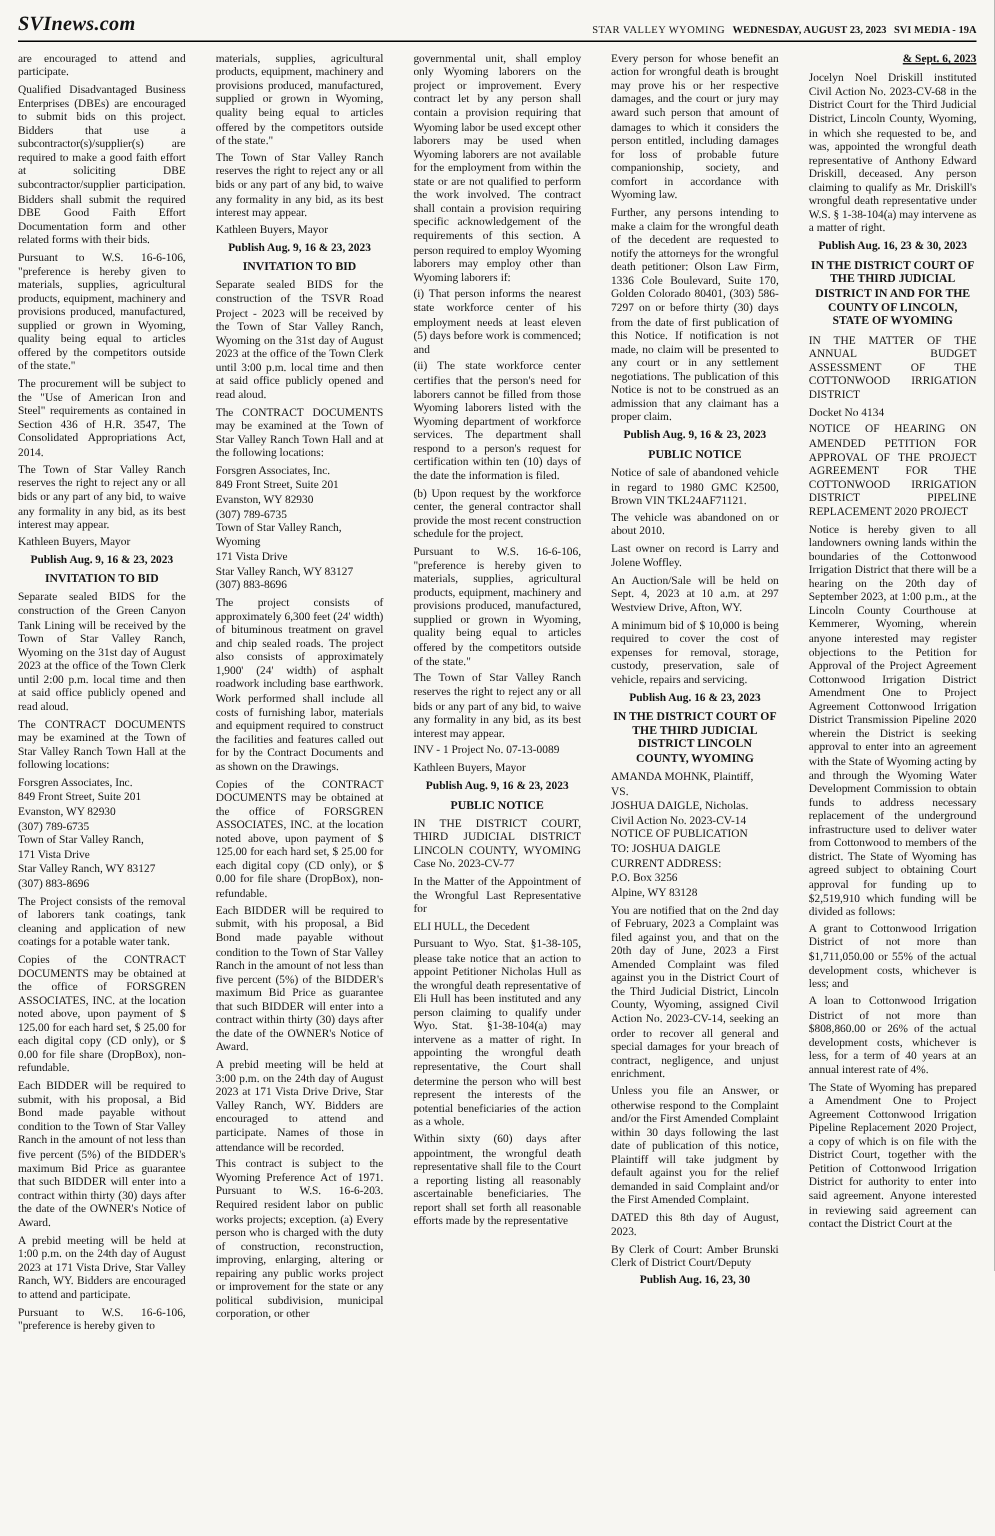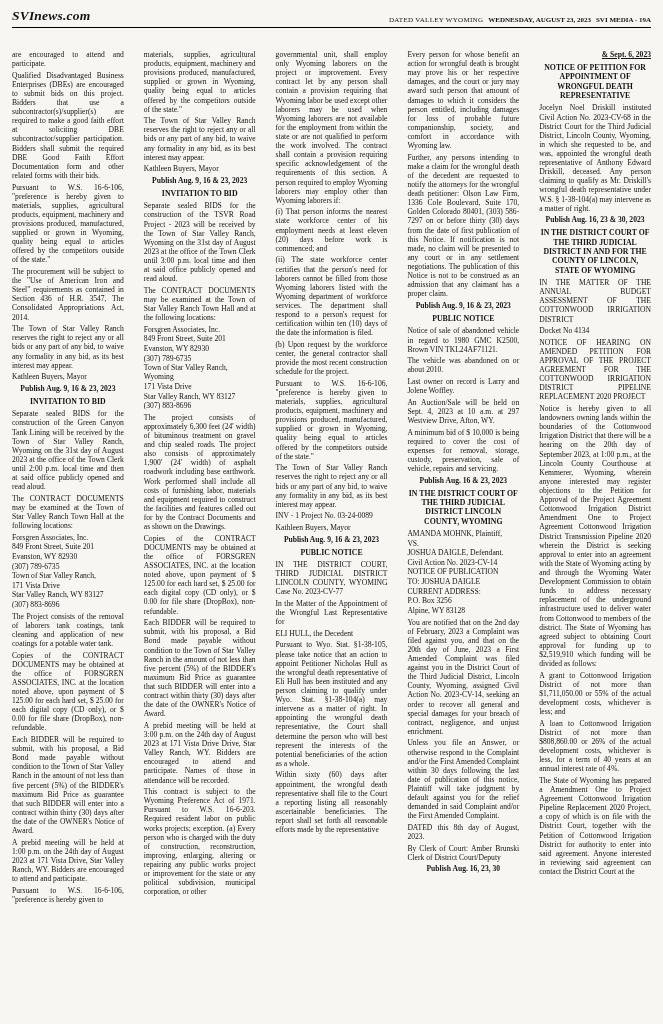--- a/index.html
+++ b/index.html
@@ -12,40 +12,40 @@
   header.masthead {
     display:flex; justify-content:space-between; align-items:flex-end;
     border-bottom:1.6px solid #000; padding-bottom:3px;
   }
   .site-title { font-weight:bold; font-size:13.5px; letter-spacing:.2px; font-style:italic; }
   .header-right { font-size:7px; display:flex; gap:5px; align-items:baseline; }
   .hr-loc { font-weight:normal; letter-spacing:.3px; }
   .hr-date { font-weight:bold; }
   .hr-media { font-weight:bold; }
   .columns {
-    margin-top:22px;
+    margin-top:6px;
     display:grid; grid-template-columns:repeat(5, 1fr); column-gap:20px;
   }
   .col { font-size:7.6px; line-height:1.2; }
   .col p { margin:0 0 2.5px 0; }
   .b-p { text-align:justify; hyphens:auto; -webkit-hyphens:auto; }
   .b-h { text-align:center; font-weight:bold; font-size:7.8px; margin:4px 0 3px 0 !important; }
   .b-pub { font-weight:bold; text-align:center; margin:1px 0 4px 0 !important; }
   .b-pubr { font-weight:bold; text-align:right; margin:0 0 4px 0 !important;text-decoration:underline; }
   .b-line { text-align:left; margin:0 0 0.5px 0; }
   .addr-block { margin:0 0 2.5px 0; }
 </style>
 </head>
 <body>
 
 <div class="page">
   <header class="masthead">
     <span class="site-title">SVInews.com</span>
     <div class="header-right">
-      <span class="hr-loc">DATED VALLEY WYOMING</span>
+      <span class="hr-loc">STAR VALLEY WYOMING</span>
       <span class="hr-date">WEDNESDAY, AUGUST 23, 2023</span>
       <span class="hr-media">SVI MEDIA - 19A</span>
     </div>
   </header>
   <main id="columns" class="columns">
       <div class="col">
         <p class="b-p">are encouraged to attend and participate.</p>
         <p class="b-p">Qualified Disadvantaged Business Enterprises (DBEs) are encouraged to submit bids on this project. Bidders that use a subcontractor(s)/supplier(s) are required to make a good faith effort at soliciting DBE subcontractor/supplier participation. Bidders shall submit the required DBE Good Faith Effort Documentation form and other related forms with their bids.</p>
         <p class="b-p">Pursuant to W.S. 16-6-106, "preference is hereby given to materials, supplies, agricultural products, equipment, machinery and provisions produced, manufactured, supplied or grown in Wyoming, quality being equal to articles offered by the competitors outside of the state."</p>
         <p class="b-p">The procurement will be subject to the "Use of American Iron and Steel" requirements as contained in Section 436 of H.R. 3547, The Consolidated Appropriations Act, 2014.</p>
@@ -90,26 +90,26 @@
           <div class="b-line">(307) 883-8696</div>
         </div>
         <p class="b-p">The project consists of approximately 6,300 feet (24' width) of bituminous treatment on gravel and chip sealed roads. The project also consists of approximately 1,900' (24' width) of asphalt roadwork including base earthwork. Work performed shall include all costs of furnishing labor, materials and equipment required to construct the facilities and features called out for by the Contract Documents and as shown on the Drawings.</p>
         <p class="b-p">Copies of the CONTRACT DOCUMENTS may be obtained at the office of FORSGREN ASSOCIATES, INC. at the location noted above, upon payment of $ 125.00 for each hard set, $ 25.00 for each digital copy (CD only), or $ 0.00 for file share (DropBox), non-refundable.</p>
         <p class="b-p">Each BIDDER will be required to submit, with his proposal, a Bid Bond made payable without condition to the Town of Star Valley Ranch in the amount of not less than five percent (5%) of the BIDDER's maximum Bid Price as guarantee that such BIDDER will enter into a contract within thirty (30) days after the date of the OWNER's Notice of Award.</p>
         <p class="b-p">A prebid meeting will be held at 3:00 p.m. on the 24th day of August 2023 at 171 Vista Drive Drive, Star Valley Ranch, WY. Bidders are encouraged to attend and participate. Names of those in attendance will be recorded.</p>
         <p class="b-p">This contract is subject to the Wyoming Preference Act of 1971. Pursuant to W.S. 16-6-203. Required resident labor on public works projects; exception. (a) Every person who is charged with the duty of construction, reconstruction, improving, enlarging, altering or repairing any public works project or improvement for the state or any political subdivision, municipal corporation, or other</p>
       </div>
       <div class="col">
         <p class="b-p">governmental unit, shall employ only Wyoming laborers on the project or improvement. Every contract let by any person shall contain a provision requiring that Wyoming labor be used except other laborers may be used when Wyoming laborers are not available for the employment from within the state or are not qualified to perform the work involved. The contract shall contain a provision requiring specific acknowledgement of the requirements of this section. A person required to employ Wyoming laborers may employ other than Wyoming laborers if:</p>
-        <p class="b-p">(i) That person informs the nearest state workforce center of his employment needs at least eleven (20) days before work is commenced; and</p>
+        <p class="b-p">(i) That person informs the nearest state workforce center of his employment needs at least eleven (5) days before work is commenced; and</p>
         <p class="b-p">(ii) The state workforce center certifies that the person's need for laborers cannot be filled from those Wyoming laborers listed with the Wyoming department of workforce services. The department shall respond to a person's request for certification within ten (10) days of the date the information is filed.</p>
         <p class="b-p">(b) Upon request by the workforce center, the general contractor shall provide the most recent construction schedule for the project.</p>
         <p class="b-p">Pursuant to W.S. 16-6-106, "preference is hereby given to materials, supplies, agricultural products, equipment, machinery and provisions produced, manufactured, supplied or grown in Wyoming, quality being equal to articles offered by the competitors outside of the state."</p>
         <p class="b-p">The Town of Star Valley Ranch reserves the right to reject any or all bids or any part of any bid, to waive any formality in any bid, as its best interest may appear.</p>
-        <p class="b-line">INV - 1 Project No. 03-24-0089</p>
+        <p class="b-line">INV - 1 Project No. 07-13-0089</p>
         <p class="b-line">Kathleen Buyers, Mayor</p>
         <p class="b-pub">Publish Aug. 9, 16 &amp; 23, 2023</p>
         <p class="b-h">PUBLIC NOTICE</p>
         <p class="b-p">IN THE DISTRICT COURT, THIRD JUDICIAL DISTRICT LINCOLN COUNTY, WYOMING Case No. 2023-CV-77</p>
         <p class="b-p">In the Matter of the Appointment of the Wrongful Last Representative for</p>
         <p class="b-line">ELI HULL, the Decedent</p>
         <p class="b-p">Pursuant to Wyo. Stat. §1-38-105, please take notice that an action to appoint Petitioner Nicholas Hull as the wrongful death representative of Eli Hull has been instituted and any person claiming to qualify under Wyo. Stat. §1-38-104(a) may intervene as a matter of right. In appointing the wrongful death representative, the Court shall determine the person who will best represent the interests of the potential beneficiaries of the action as a whole.</p>
         <p class="b-p">Within sixty (60) days after appointment, the wrongful death representative shall file to the Court a reporting listing all reasonably ascertainable beneficiaries. The report shall set forth all reasonable efforts made by the representative</p>
       </div>
       <div class="col">
@@ -120,37 +120,36 @@
         <p class="b-p">Notice of sale of abandoned vehicle in regard to 1980 GMC K2500, Brown VIN TKL24AF71121.</p>
         <p class="b-p">The vehicle was abandoned on or about 2010.</p>
         <p class="b-p">Last owner on record is Larry and Jolene Woffley.</p>
         <p class="b-p">An Auction/Sale will be held on Sept. 4, 2023 at 10 a.m. at 297 Westview Drive, Afton, WY.</p>
         <p class="b-p">A minimum bid of $ 10,000 is being required to cover the cost of expenses for removal, storage, custody, preservation, sale of vehicle, repairs and servicing.</p>
         <p class="b-pub">Publish Aug. 16 &amp; 23, 2023</p>
         <p class="b-h">IN THE DISTRICT COURT OF THE THIRD JUDICIAL DISTRICT LINCOLN COUNTY, WYOMING</p>
         <div class="addr-block">
           <div class="b-line">AMANDA MOHNK, Plaintiff,</div>
           <div class="b-line">VS.</div>
-          <div class="b-line">JOSHUA DAIGLE, Defendant.</div>
+          <div class="b-line">JOSHUA DAIGLE, Nicholas.</div>
           <div class="b-line">Civil Action No. 2023-CV-14</div>
           <div class="b-line">NOTICE OF PUBLICATION</div>
           <div class="b-line">TO: JOSHUA DAIGLE</div>
           <div class="b-line">CURRENT ADDRESS:</div>
           <div class="b-line">P.O. Box 3256</div>
           <div class="b-line">Alpine, WY 83128</div>
         </div>
         <p class="b-p">You are notified that on the 2nd day of February, 2023 a Complaint was filed against you, and that on the 20th day of June, 2023 a First Amended Complaint was filed against you in the District Court of the Third Judicial District, Lincoln County, Wyoming, assigned Civil Action No. 2023-CV-14, seeking an order to recover all general and special damages for your breach of contract, negligence, and unjust enrichment.</p>
         <p class="b-p">Unless you file an Answer, or otherwise respond to the Complaint and/or the First Amended Complaint within 30 days following the last date of publication of this notice, Plaintiff will take judgment by default against you for the relief demanded in said Complaint and/or the First Amended Complaint.</p>
         <p class="b-p">DATED this 8th day of August, 2023.</p>
         <p class="b-p">By Clerk of Court: Amber Brunski Clerk of District Court/Deputy</p>
         <p class="b-pub">Publish Aug. 16, 23, 30</p>
       </div>
       <div class="col">
         <p class="b-pubr">&amp; Sept. 6, 2023</p>
-        <p class="b-h">NOTICE OF PETITION FOR APPOINTMENT OF WRONGFUL DEATH REPRESENTATIVE</p>
         <p class="b-p">Jocelyn Noel Driskill instituted Civil Action No. 2023-CV-68 in the District Court for the Third Judicial District, Lincoln County, Wyoming, in which she requested to be, and was, appointed the wrongful death representative of Anthony Edward Driskill, deceased. Any person claiming to qualify as Mr. Driskill's wrongful death representative under W.S. § 1-38-104(a) may intervene as a matter of right.</p>
         <p class="b-pub">Publish Aug. 16, 23 &amp; 30, 2023</p>
         <p class="b-h">IN THE DISTRICT COURT OF THE THIRD JUDICIAL DISTRICT IN AND FOR THE COUNTY OF LINCOLN, STATE OF WYOMING</p>
         <p class="b-p">IN THE MATTER OF THE ANNUAL BUDGET ASSESSMENT OF THE COTTONWOOD IRRIGATION DISTRICT</p>
         <p class="b-line">Docket No 4134</p>
         <p class="b-p">NOTICE OF HEARING ON AMENDED PETITION FOR APPROVAL OF THE PROJECT AGREEMENT FOR THE COTTONWOOD IRRIGATION DISTRICT PIPELINE REPLACEMENT 2020 PROJECT</p>
         <p class="b-p">Notice is hereby given to all landowners owning lands within the boundaries of the Cottonwood Irrigation District that there will be a hearing on the 20th day of September 2023, at 1:00 p.m., at the Lincoln County Courthouse at Kemmerer, Wyoming, wherein anyone interested may register objections to the Petition for Approval of the Project Agreement Cottonwood Irrigation District Amendment One to Project Agreement Cottonwood Irrigation District Transmission Pipeline 2020 wherein the District is seeking approval to enter into an agreement with the State of Wyoming acting by and through the Wyoming Water Development Commission to obtain funds to address necessary replacement of the underground infrastructure used to deliver water from Cottonwood to members of the district. The State of Wyoming has agreed subject to obtaining Court approval for funding up to $2,519,910 which funding will be divided as follows:</p>
         <p class="b-p">A grant to Cottonwood Irrigation District of not more than $1,711,050.00 or 55% of the actual development costs, whichever is less; and</p>
         <p class="b-p">A loan to Cottonwood Irrigation District of not more than $808,860.00 or 26% of the actual development costs, whichever is less, for a term of 40 years at an annual interest rate of 4%.</p>
         <p class="b-p">The State of Wyoming has prepared a Amendment One to Project Agreement Cottonwood Irrigation Pipeline Replacement 2020 Project, a copy of which is on file with the District Court, together with the Petition of Cottonwood Irrigation District for authority to enter into said agreement. Anyone interested in reviewing said agreement can contact the District Court at the</p>

